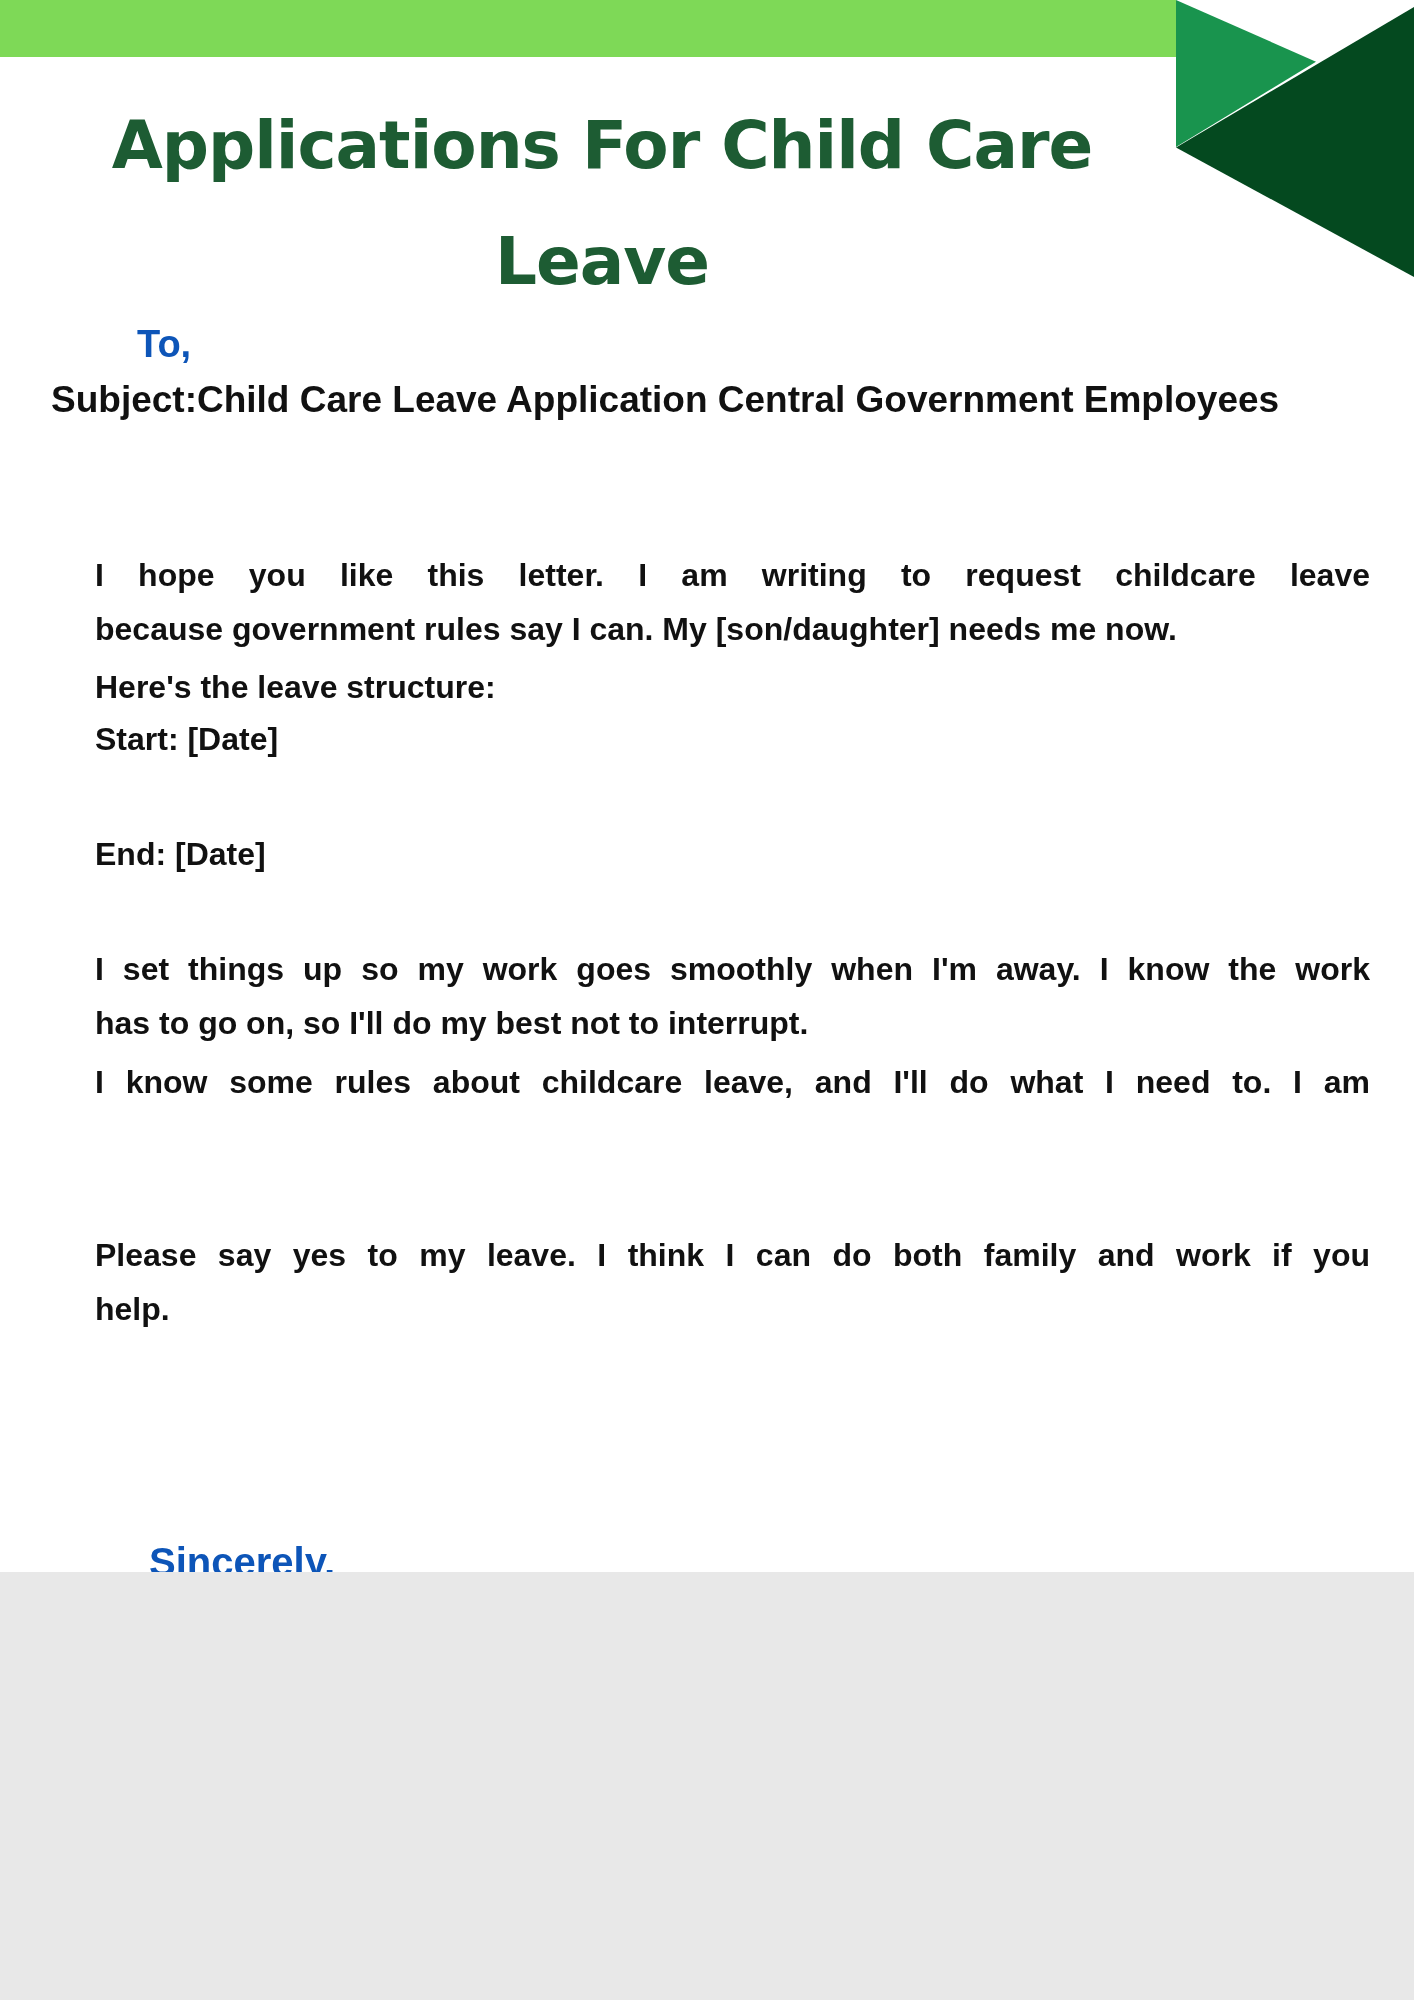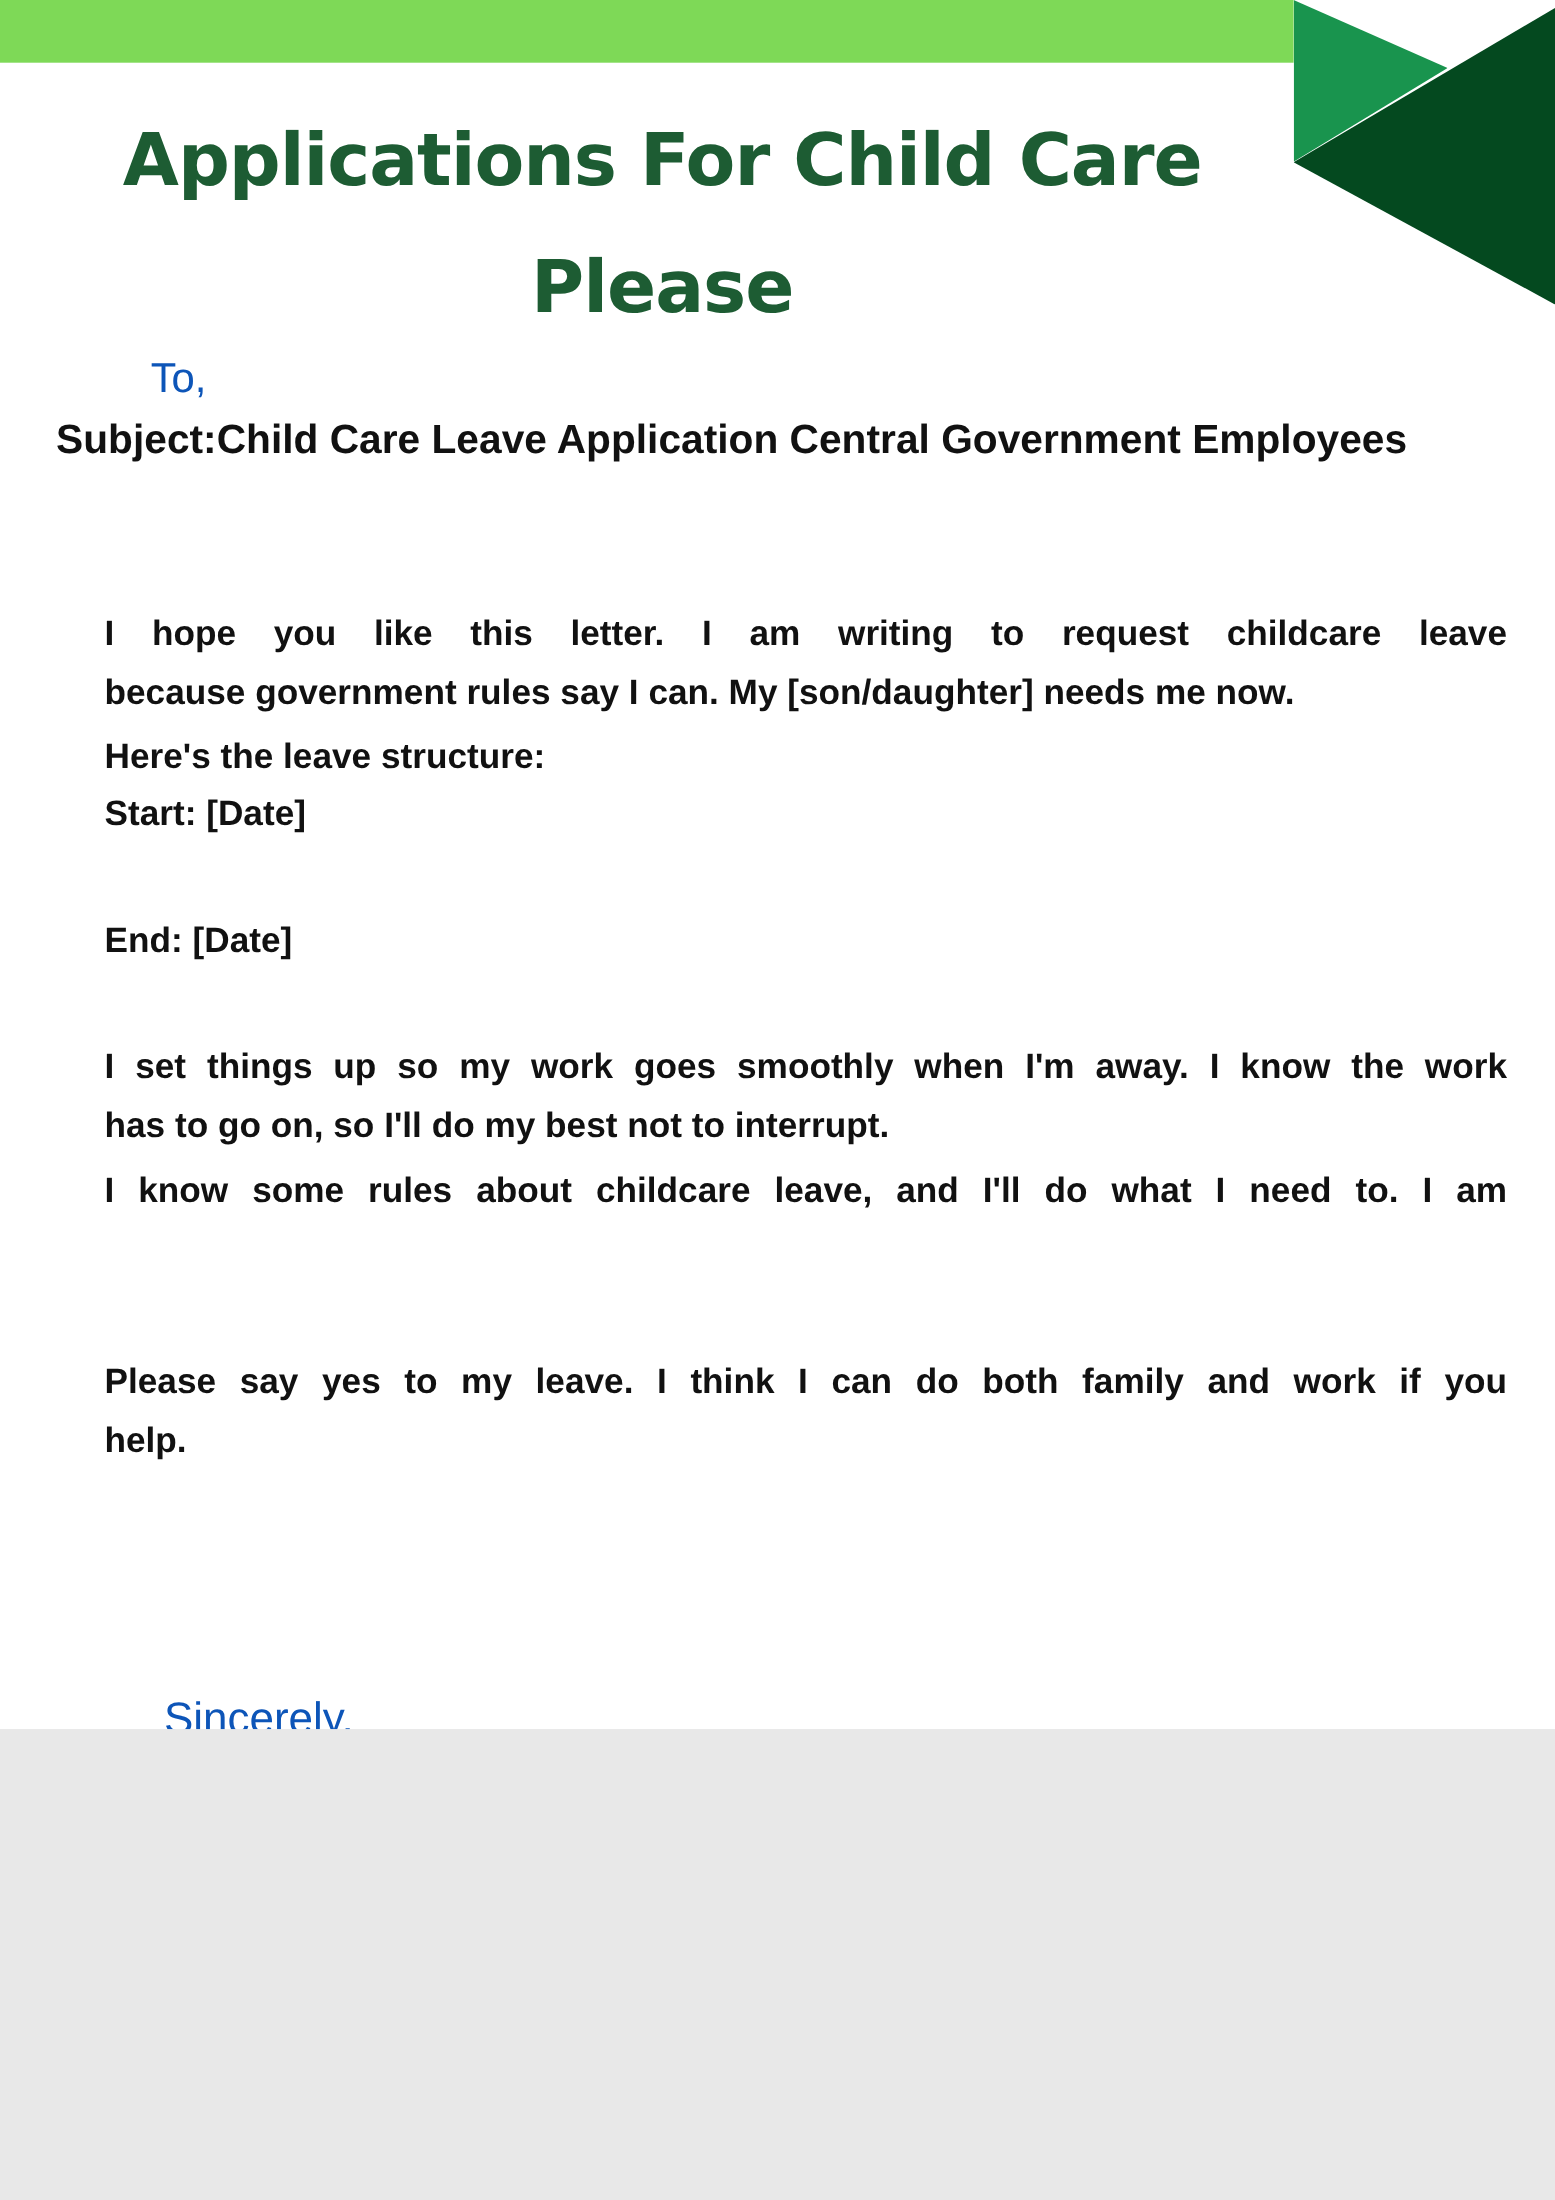--- a/index.html
+++ b/index.html
@@ -48,21 +48,21 @@
     position:absolute;left:0;top:88px;width:1204px;
     text-align:center;
     font-family:"DejaVu Sans","Liberation Sans",sans-serif;
     font-weight:bold;
     font-size:66px;line-height:116px;
     letter-spacing:-1px;
     color:var(--title_green);
   }
   .blue-label{
     position:absolute;
-    font-weight:normal;
+    font-weight:bold;
     color:var(--blue);
   }
   .b-to{left:137px;top:322px;font-size:38px;line-height:44px;}
   .b-sincerely{left:149px;top:1538px;font-size:40px;line-height:48px;}
   .subject{
     position:absolute;left:51px;top:377px;width:1330px;
     font-weight:bold;font-size:37px;line-height:46px;
   }
   .body-block{
     position:absolute;left:95px;width:1275px;
@@ -87,21 +87,21 @@
 
   <div class="bar-top"></div>
   <div class="tri-tr-mid"></div>
   <div class="tri-tr-dark"></div>
   <div class="tri-bl-dark"></div>
   <div class="tri-bl-mid"></div>
   <div class="bar-bottom"></div>
 
   <div class="title">
     <div>Applications For Child Care</div>
-    <div>Please</div>
+    <div>Leave</div>
   </div>
 
   <div class="blue-label b-to">To,</div>
   <div class="subject">Subject:Child Care Leave Application Central Government Employees</div>
 
   <div class="body-block b-para1">
     <div class="ln just">I hope you like this letter. I am writing to request childcare leave</div>
     <div class="ln">because government rules say I can. My [son/daughter] needs me now.</div>
   </div>
 

